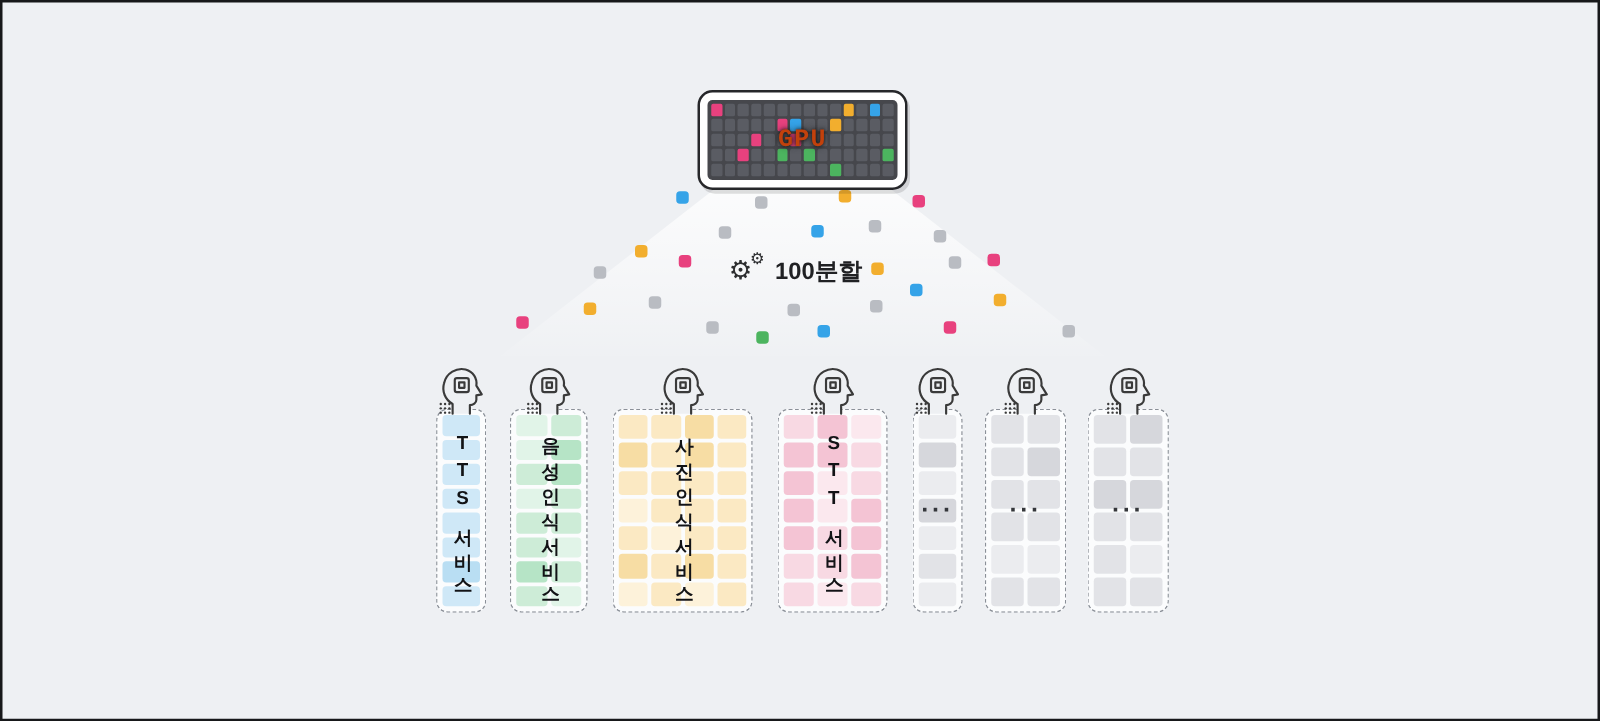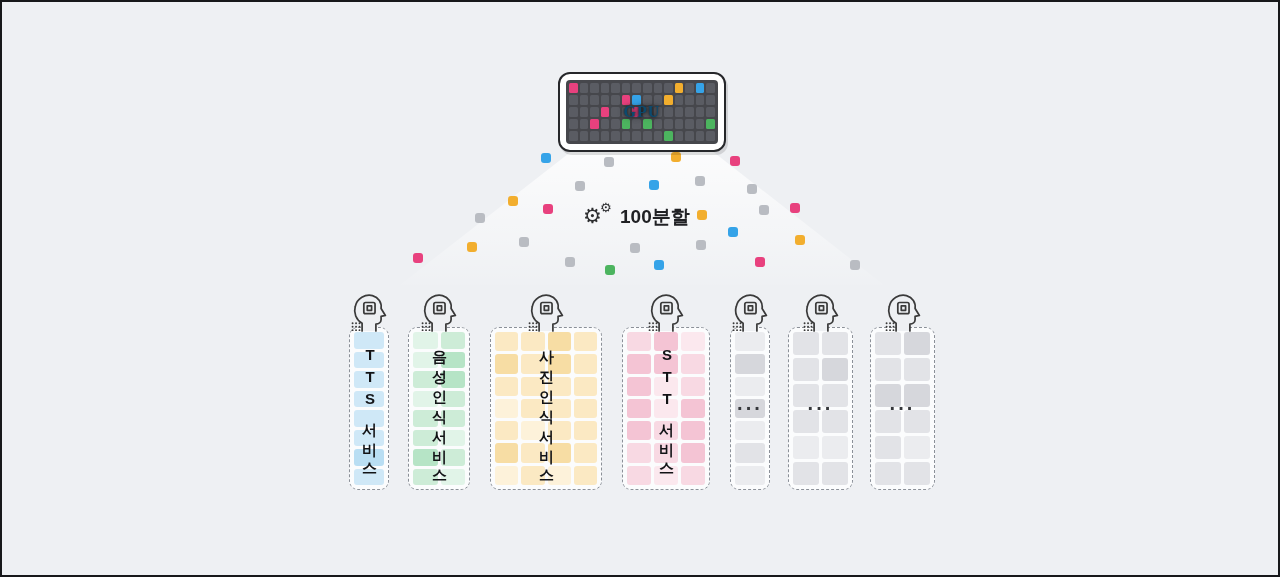--- a/index.html
+++ b/index.html
@@ -15,21 +15,21 @@
   .chip{position:absolute;width:10px;height:10px;border-radius:3px;}
 
   
   .gpu-box{position:absolute;left:556px;top:70px;width:168px;height:80px;z-index:2;background:#ffffff;
            border:2px solid #26272a;border-radius:12px;padding:6px;box-sizing:border-box;
            box-shadow:2px 3px 0 rgba(0,0,0,.12);}
   .gpu-inner{width:100%;height:100%;background:#46474c;border-radius:4px;padding:3px;box-sizing:border-box;
              display:grid;grid-template-columns:repeat(14,1fr);grid-template-rows:repeat(5,1fr);gap:2px;}
   .gpu-cell{background:#5a5c63;border-radius:1.5px;}
   .gpu-label{position:absolute;inset:0;display:flex;align-items:center;justify-content:center;
-             font-family:Liberation Serif, serif;font-weight:bold;font-size:16px;color:#0c4a6e;letter-spacing:1px;
+             font-family:Liberation Mono, monospace;font-weight:bold;font-size:20px;color:#c2410c;letter-spacing:1px;
              text-shadow:0 0 3px rgba(20,20,20,.9),0 0 6px rgba(20,20,20,.7);}
 
   
   .split{position:absolute;left:581px;top:200px;z-index:2;display:flex;align-items:center;gap:7px;color:#202124;}
   .gears{position:relative;width:30px;height:30px;font-family:"DejaVu Sans",sans-serif;color:#2d2e30;}
   .gear-big{position:absolute;left:0;top:4px;font-size:21px;line-height:1;}
   .gear-small{position:absolute;left:17px;top:-1px;font-size:13px;line-height:1;}
   .split-text{font-size:19px;font-weight:bold;}
 
   

